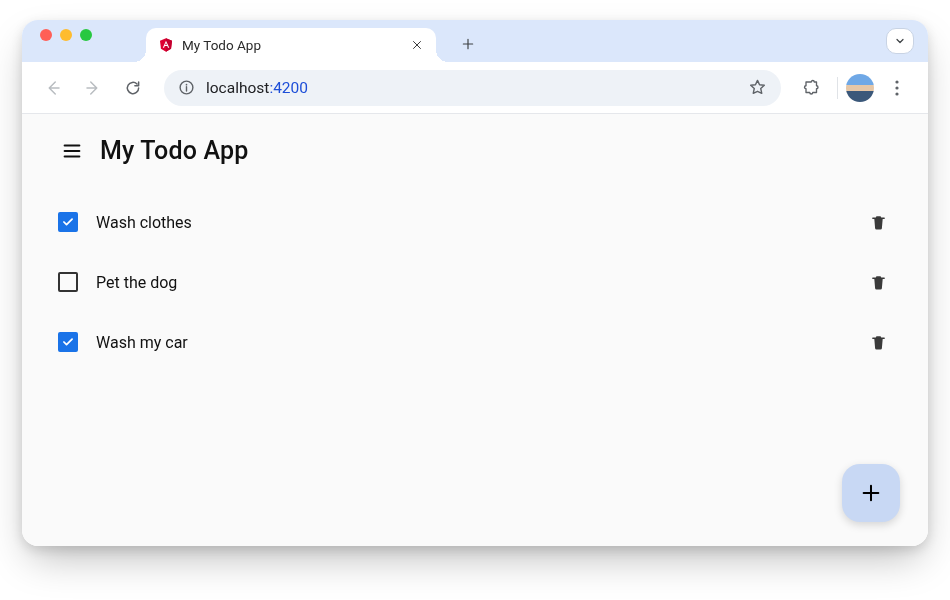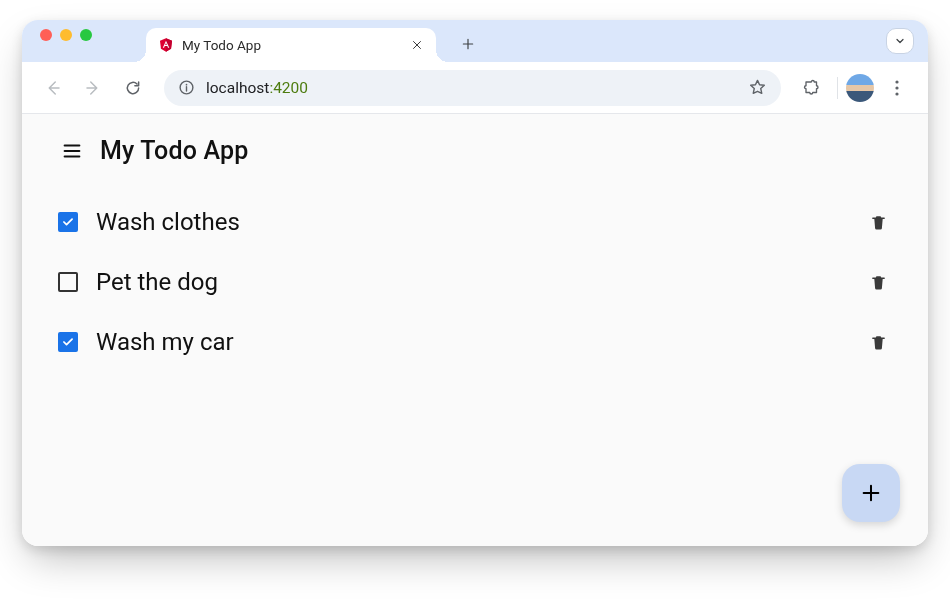--- a/index.html
+++ b/index.html
@@ -136,21 +136,21 @@
       padding:0 10px 0 12px;
       gap:10px;
       color:#202124;
       font-size:15.5px;
     }
     .omnibox .info {
       width:20px;height:20px;display:flex;align-items:center;justify-content:center;color:#5f6368;
     }
     .omnibox .info svg{width:17px;height:17px;}
     .omnibox .url { flex:1; }
-    .omnibox .url .muted { color:#4d7c0f; }
+    .omnibox .url .muted { color:#1d4ed8; }
     .omnibox .star {
       width:28px;height:28px;display:flex;align-items:center;justify-content:center;color:#5f6368;cursor:pointer;
     }
     .omnibox .star svg{width:19px;height:19px;}
 
     .right-actions{display:flex;align-items:center;gap:6px;}
     .divider{width:1px;height:22px;background:#e0e3e7;margin:0 2px;}
     .avatar{
       width:28px;height:28px;border-radius:50%;
       background: linear-gradient(180deg,#6fa8e6 0%, #6fa8e6 38%, #e6c7a7 38%, #e6c7a7 60%, #3b587a 60%, #3b587a 100%);
@@ -201,21 +201,21 @@
       display:flex;align-items:center;justify-content:center;
       flex-shrink:0;
     }
     .checkbox.checked{
       background:#1a73e8;
       border-color:#1a73e8;
     }
     .checkbox svg{width:14px;height:14px;color:#fff;display:none;}
     .checkbox.checked svg{display:block;}
     .todo-label{
-      font-size:24px;
+      font-size:16px;
       color:#111;
       flex:1;
     }
     .delete-btn{
       width:32px;height:32px;display:flex;align-items:center;justify-content:center;cursor:pointer;color:#3a3a3a;
     }
     .delete-btn svg{width:17px;height:19px;}
 
     .fab{
       position:absolute;

